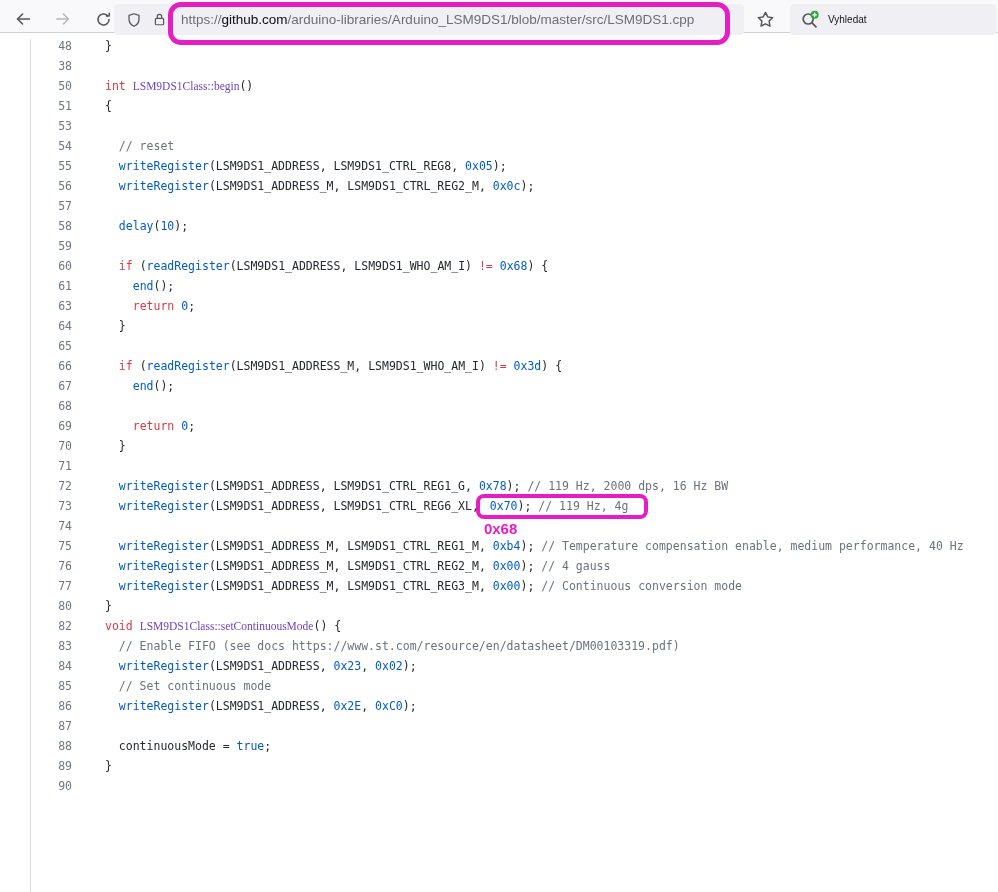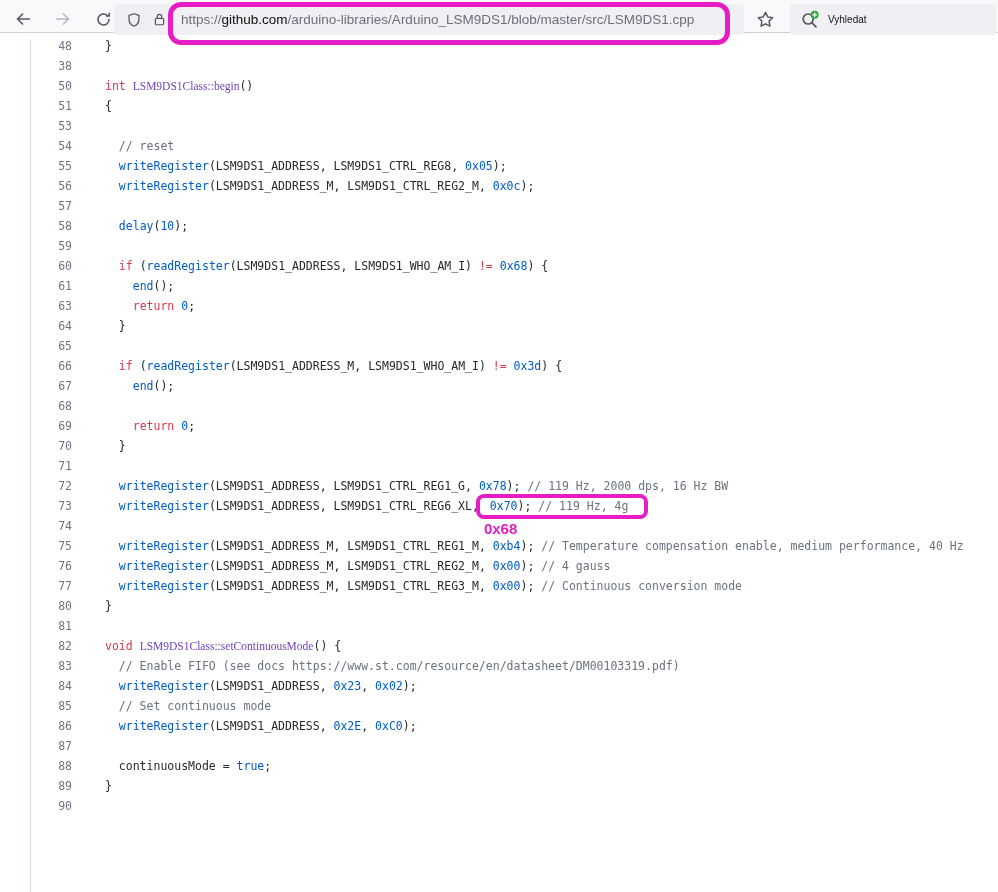--- a/index.html
+++ b/index.html
@@ -135,21 +135,20 @@
     <div class="code-row"><span class="ln">69</span><span class="code"><span class="tk-p">    </span><span class="tk-k">return</span><span class="tk-p"> </span><span class="tk-c">0</span><span class="tk-p">;</span></span></div>
     <div class="code-row"><span class="ln">70</span><span class="code"><span class="tk-p">  }</span></span></div>
     <div class="code-row"><span class="ln">71</span><span class="code"></span></div>
     <div class="code-row"><span class="ln">72</span><span class="code"><span class="tk-p">  </span><span class="tk-c">writeRegister</span><span class="tk-p">(LSM9DS1_ADDRESS, LSM9DS1_CTRL_REG1_G, </span><span class="tk-c">0x78</span><span class="tk-p">); </span><span class="tk-m">// 119 Hz, 2000 dps, 16 Hz BW</span></span></div>
     <div class="code-row"><span class="ln">73</span><span class="code"><span class="tk-p">  </span><span class="tk-c">writeRegister</span><span class="tk-p">(LSM9DS1_ADDRESS, LSM9DS1_CTRL_REG6_XL,</span><span class="hl-oval"><span class="tk-p"> </span><span class="tk-c">0x70</span><span class="tk-p">); </span><span class="tk-m">// 119 Hz, 4g</span><span class="hl-label">0x68</span></span></span></div>
     <div class="code-row"><span class="ln">74</span><span class="code"></span></div>
     <div class="code-row"><span class="ln">75</span><span class="code"><span class="tk-p">  </span><span class="tk-c">writeRegister</span><span class="tk-p">(LSM9DS1_ADDRESS_M, LSM9DS1_CTRL_REG1_M, </span><span class="tk-c">0xb4</span><span class="tk-p">); </span><span class="tk-m">// Temperature compensation enable, medium performance, 40 Hz</span></span></div>
     <div class="code-row"><span class="ln">76</span><span class="code"><span class="tk-p">  </span><span class="tk-c">writeRegister</span><span class="tk-p">(LSM9DS1_ADDRESS_M, LSM9DS1_CTRL_REG2_M, </span><span class="tk-c">0x00</span><span class="tk-p">); </span><span class="tk-m">// 4 gauss</span></span></div>
     <div class="code-row"><span class="ln">77</span><span class="code"><span class="tk-p">  </span><span class="tk-c">writeRegister</span><span class="tk-p">(LSM9DS1_ADDRESS_M, LSM9DS1_CTRL_REG3_M, </span><span class="tk-c">0x00</span><span class="tk-p">); </span><span class="tk-m">// Continuous conversion mode</span></span></div>
     <div class="code-row"><span class="ln">80</span><span class="code"><span class="tk-p">}</span></span></div>
-    <div class="code-row"><span class="ln">81</span><span class="code"></span></div>
     <div class="code-row"><span class="ln">82</span><span class="code"><span class="tk-k">void</span><span class="tk-p"> </span><span class="tk-f">LSM9DS1Class::setContinuousMode</span><span class="tk-p">() {</span></span></div>
     <div class="code-row"><span class="ln">83</span><span class="code"><span class="tk-m">  // Enable FIFO (see docs https://www.st.com/resource/en/datasheet/DM00103319.pdf)</span></span></div>
     <div class="code-row"><span class="ln">84</span><span class="code"><span class="tk-p">  </span><span class="tk-c">writeRegister</span><span class="tk-p">(LSM9DS1_ADDRESS, </span><span class="tk-c">0x23</span><span class="tk-p">, </span><span class="tk-c">0x02</span><span class="tk-p">);</span></span></div>
     <div class="code-row"><span class="ln">85</span><span class="code"><span class="tk-m">  // Set continuous mode</span></span></div>
     <div class="code-row"><span class="ln">86</span><span class="code"><span class="tk-p">  </span><span class="tk-c">writeRegister</span><span class="tk-p">(LSM9DS1_ADDRESS, </span><span class="tk-c">0x2E</span><span class="tk-p">, </span><span class="tk-c">0xC0</span><span class="tk-p">);</span></span></div>
     <div class="code-row"><span class="ln">87</span><span class="code"></span></div>
     <div class="code-row"><span class="ln">88</span><span class="code"><span class="tk-p">  continuousMode = </span><span class="tk-c">true</span><span class="tk-p">;</span></span></div>
     <div class="code-row"><span class="ln">89</span><span class="code"><span class="tk-p">}</span></span></div>
     <div class="code-row"><span class="ln">90</span><span class="code"></span></div>
   </div>

